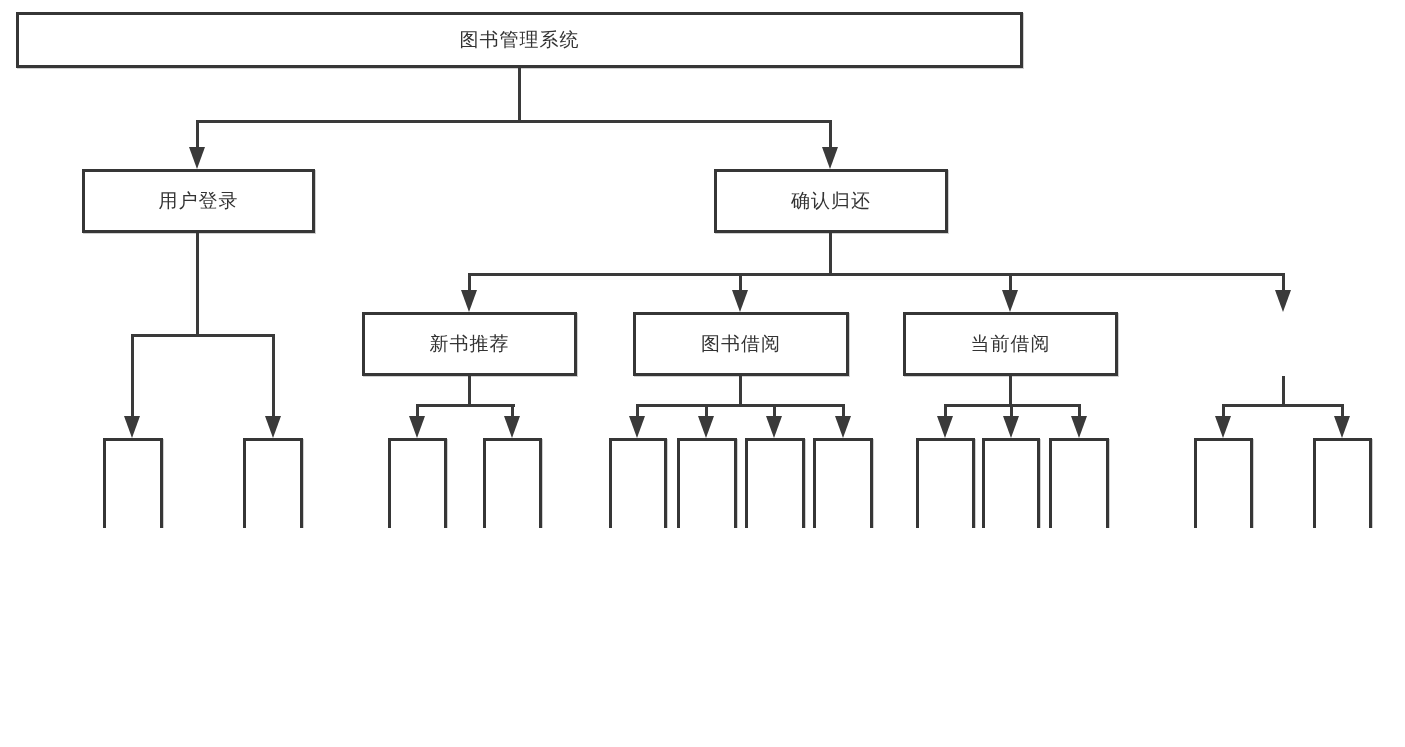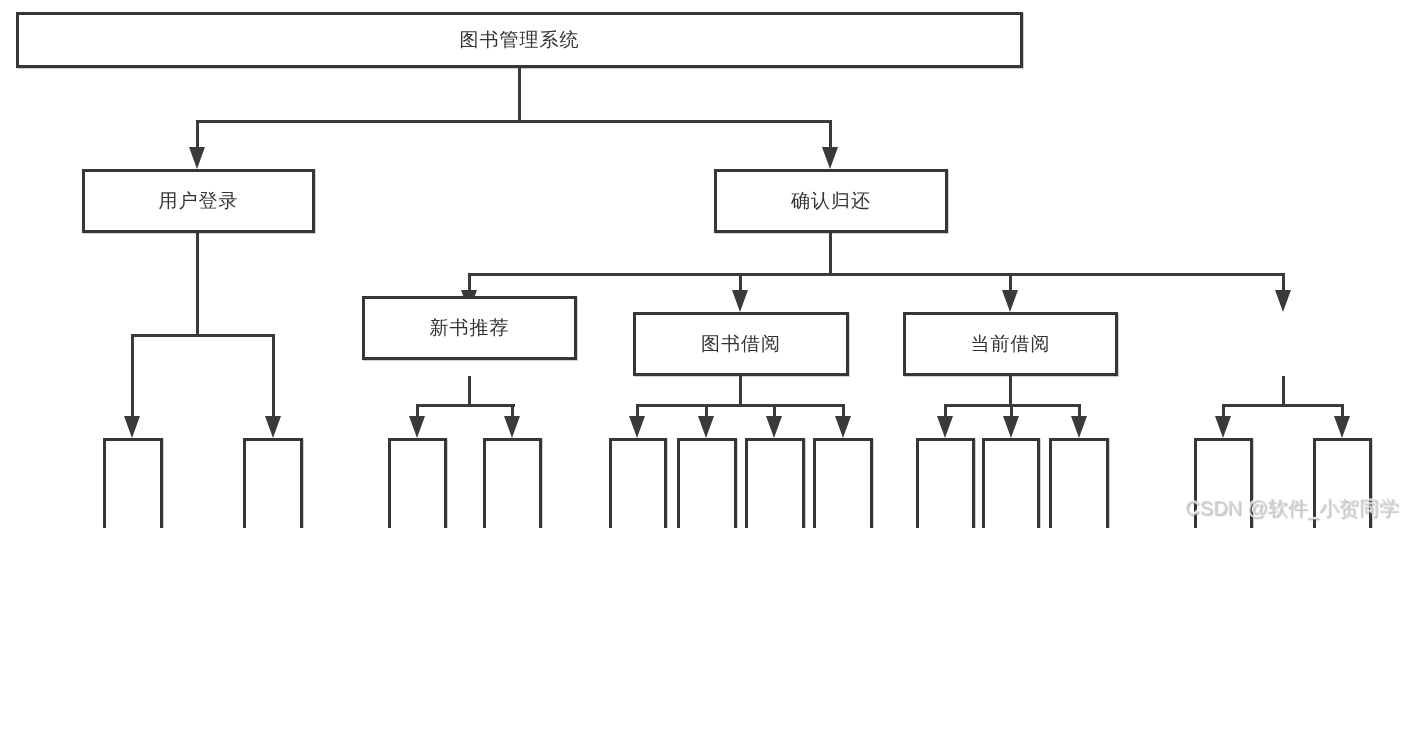--- a/index.html
+++ b/index.html
@@ -96,21 +96,21 @@
   <div class="hline" style="left:468px; top:273px; width:817px;"></div>
   <div class="vline" style="left:468px; top:273px; height:21px;"></div>
   <div class="arrow" style="left:461px; top:290px;"></div>
   <div class="vline" style="left:739px; top:273px; height:21px;"></div>
   <div class="arrow" style="left:732px; top:290px;"></div>
   <div class="vline" style="left:1009px; top:273px; height:21px;"></div>
   <div class="arrow" style="left:1002px; top:290px;"></div>
   <div class="vline" style="left:1282px; top:273px; height:21px;"></div>
   <div class="arrow" style="left:1275px; top:290px;"></div>
 
-  <div class="box" style="left:362px; top:296px; width:215px; height:64px;">
+  <div class="box" style="left:362px; top:312px; width:215px; height:64px;">
     <span>新书推荐</span>
   </div>
   <div class="box" style="left:903px; top:312px; width:215px; height:64px;">
     <span>当前借阅</span>
   </div>
   <div class="box" style="left:633px; top:312px; width:216px; height:64px;">
     <span>图书借阅</span>
   </div>
 
   <div class="vline" style="left:468px; top:376px; height:28px;"></div>
@@ -184,15 +184,14 @@
     <span>确认归还（管理员）</span>
   </div>
 
   <div class="vbox" style="left:1194px; top:438px; width:59px; height:295px;">
     <span>新增借阅记录</span>
   </div>
   <div class="vbox" style="left:1313px; top:438px; width:59px; height:295px;">
     <span>查询借阅记录</span>
   </div>
 
-  <div class="watermark">CSDN @软件_小贺同学</div>
 
 </div>
 
 </body></html>

